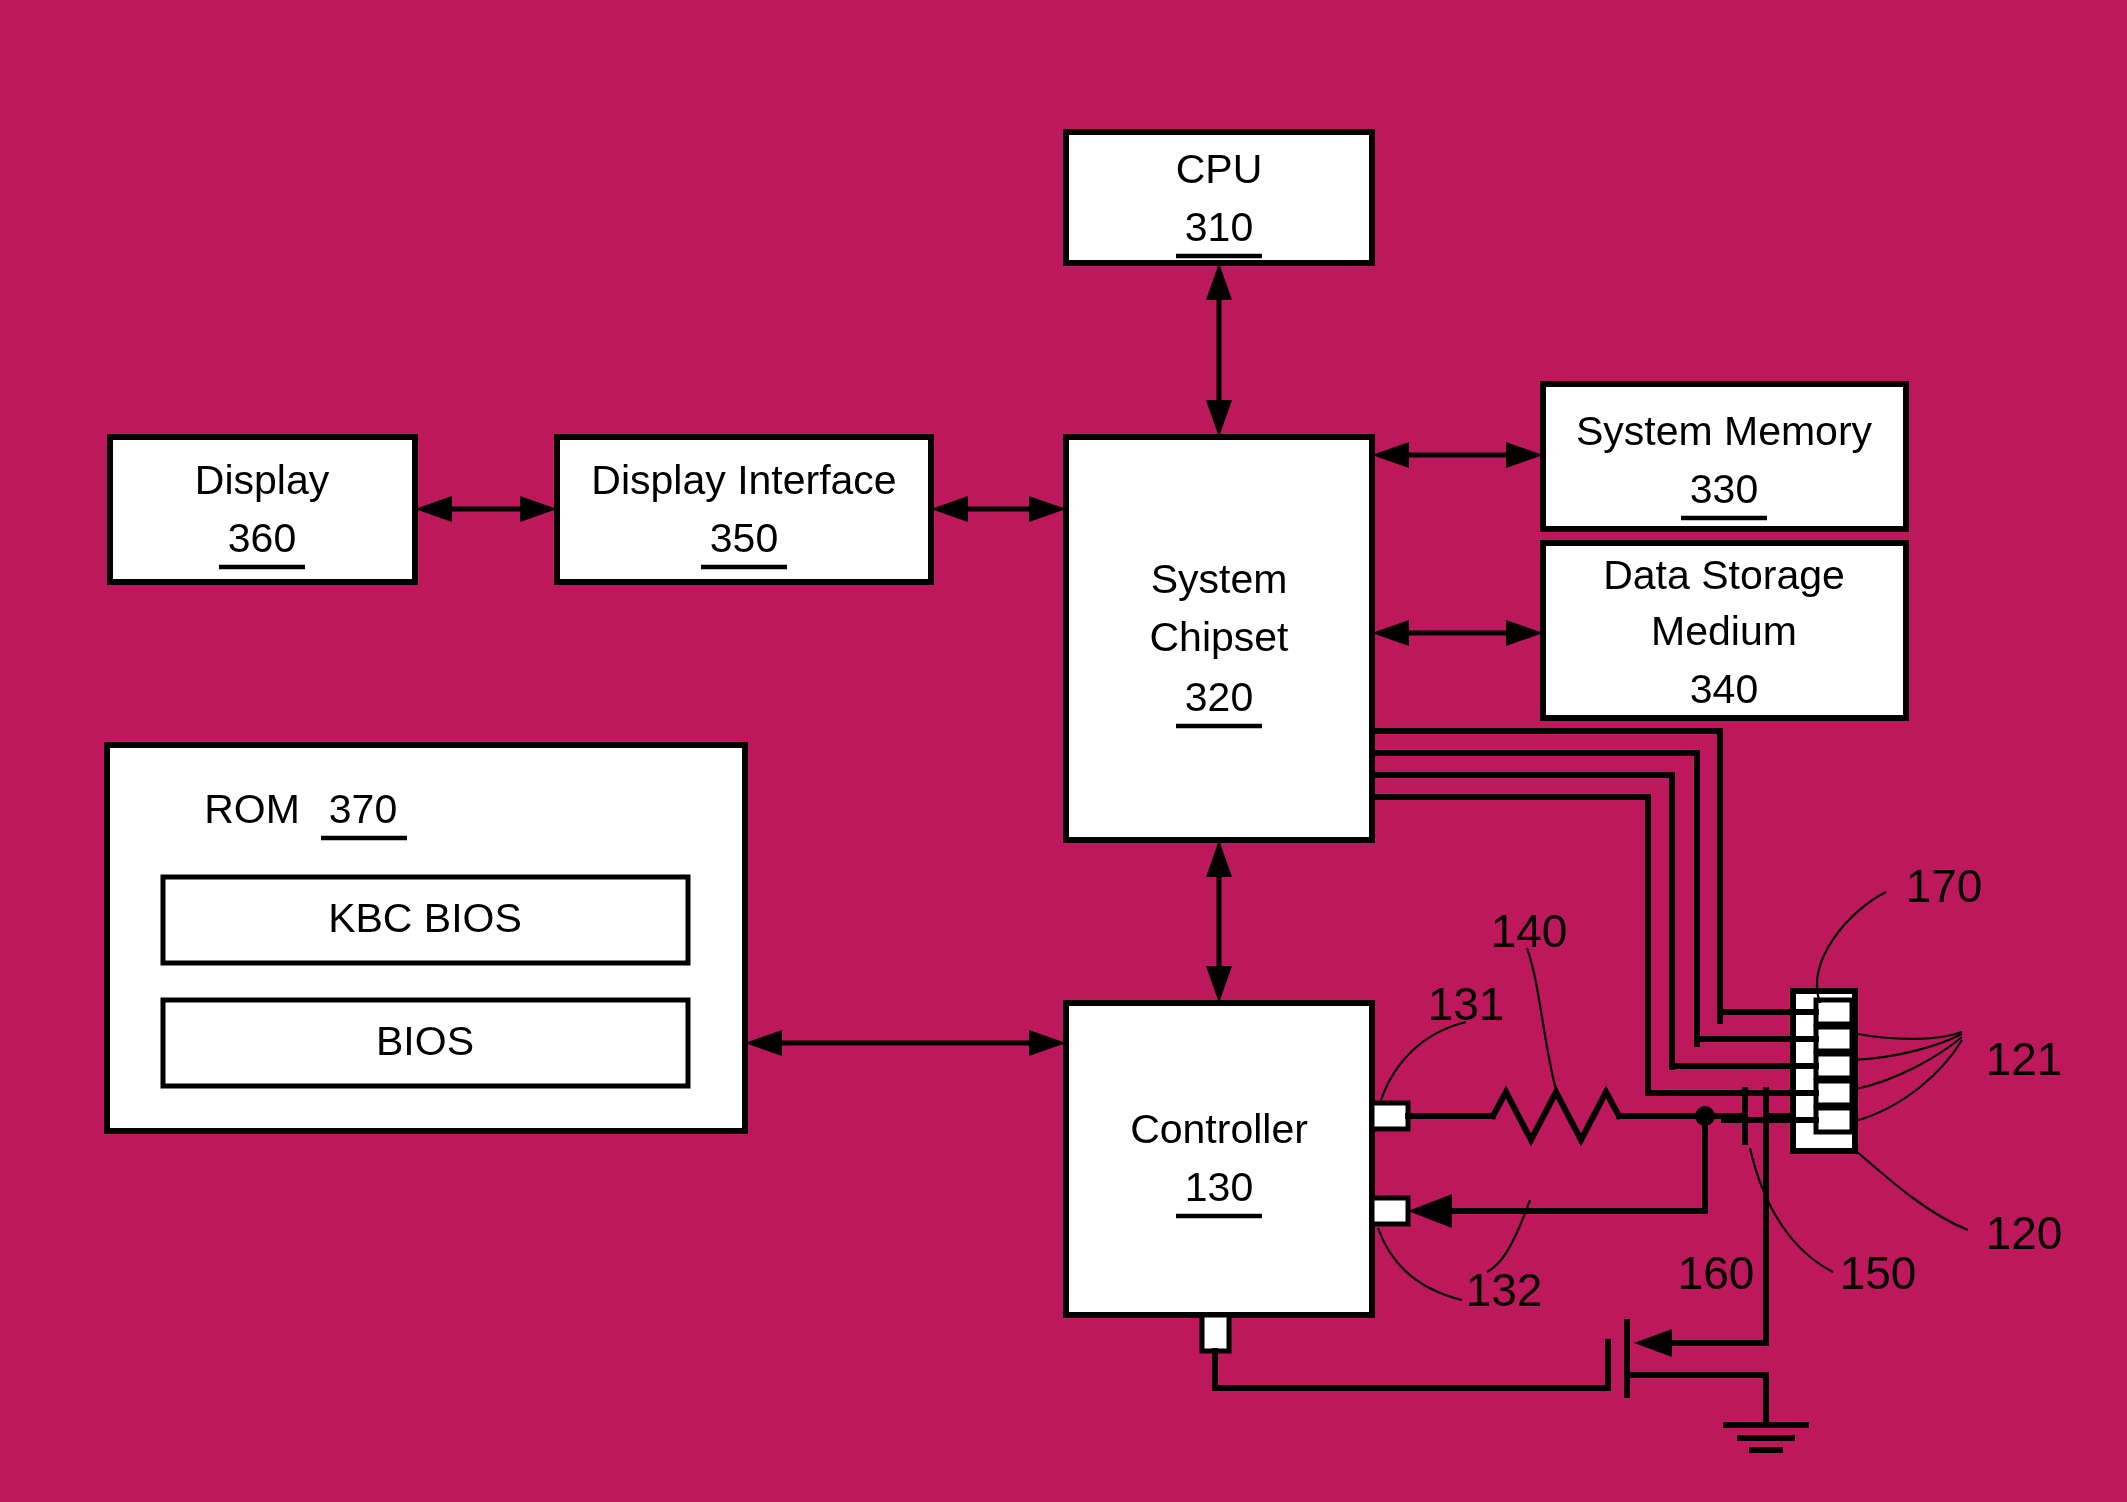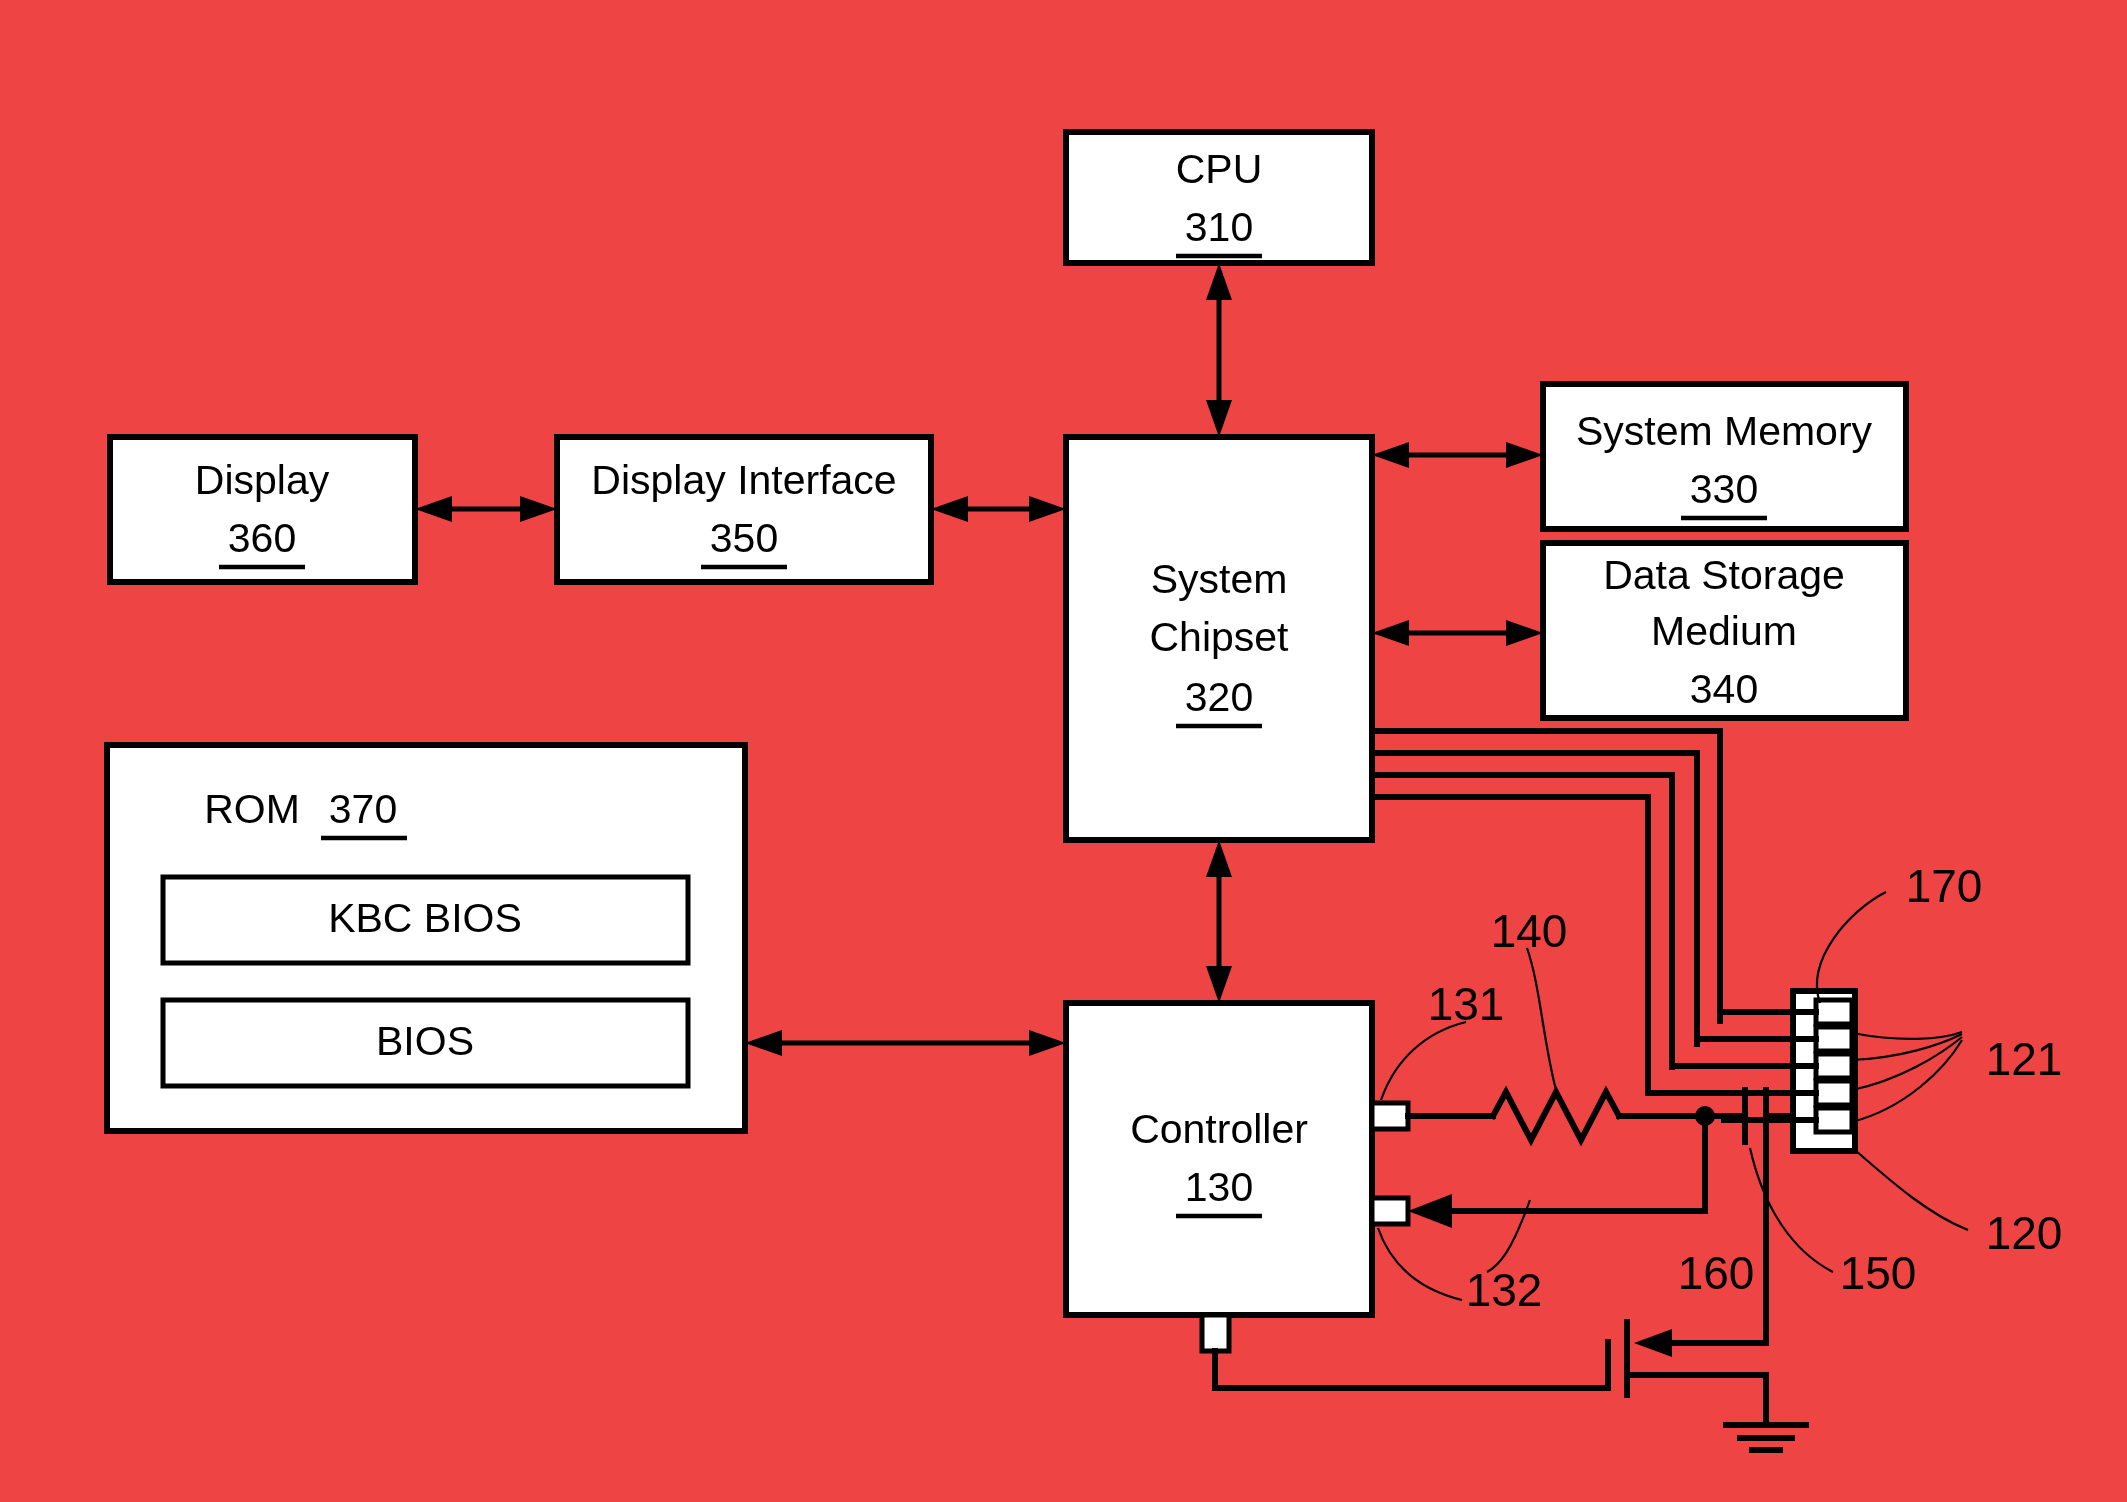--- a/index.html
+++ b/index.html
@@ -1,17 +1,17 @@
 <!DOCTYPE html>
 <html><head>
 <meta charset="utf-8">
 <style>
   html,body{margin:0;padding:0;background:#ffffff;}
   body{font-family:"Liberation Sans", sans-serif;}
-  #stage{position:relative;width:2127px;height:1502px;background:#ef4444;overflow:hidden;}
+  #stage{position:relative;width:2127px;height:1502px;background:#be185d;overflow:hidden;}
   #stage svg{position:absolute;left:0;top:0;width:2127px;height:1502px;}
   .blk{fill:#ffffff;stroke:#000000;stroke-width:6;}
   .blk-inner{fill:#ffffff;stroke:#000000;stroke-width:5;}
   .pin{fill:#ffffff;stroke:#000000;stroke-width:5;}
   .wire{stroke:#000000;stroke-width:6;fill:none;stroke-linecap:square;}
   .wire-thin{stroke:#000000;stroke-width:5;fill:none;stroke-linecap:square;}
   .lead{stroke:#000000;stroke-width:2.2;fill:none;}
   .dot{fill:#000000;}
   .arrowhd{fill:#000000;}
   text{font-family:"Liberation Sans", sans-serif;fill:#000000;}

